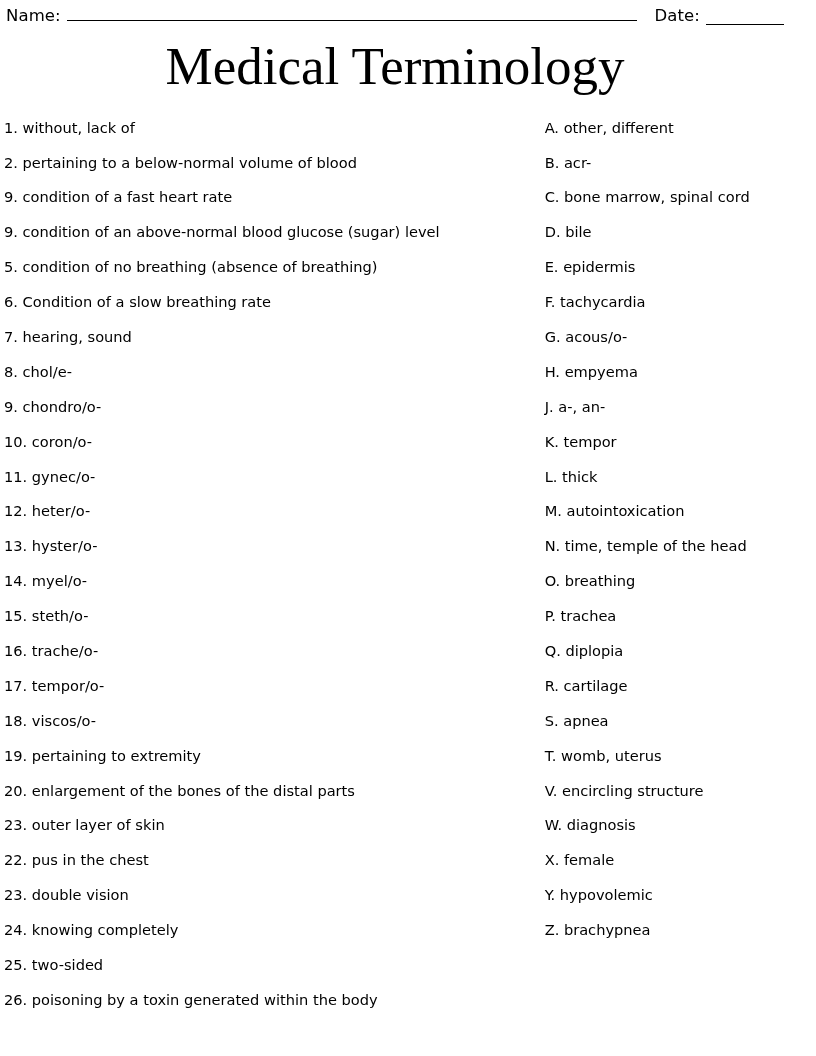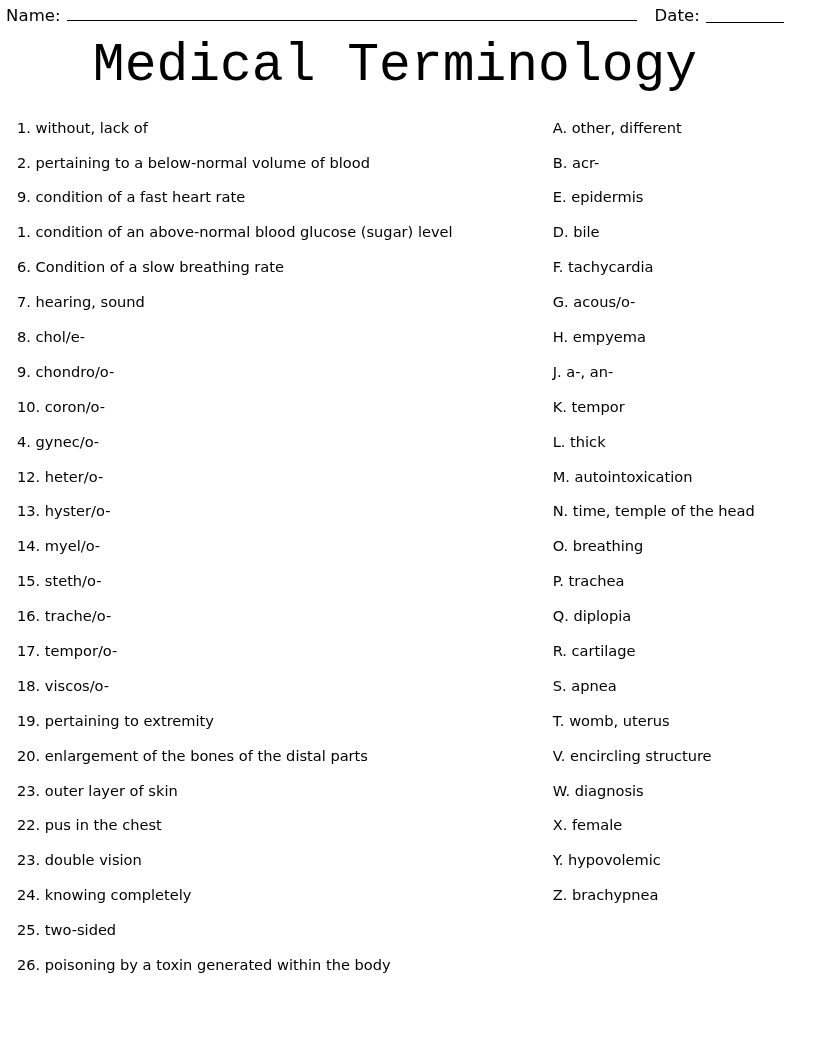--- a/index.html
+++ b/index.html
@@ -41,47 +41,46 @@
     letter-spacing: 0.1px;
   }
   .name-line {
     flex: 1 1 auto;
     border-bottom: 1.3px solid #000;
     margin: 0 6px 0 6px;
     height: 14px;
   }
   .date-block {
     display: flex;
-    align-items: center;
+    align-items: flex-end;
     flex: 0 0 auto;
     margin-left: 12px;
   }
   .date-line {
     width: 78px;
     border-bottom: 1.3px solid #000;
     margin-left: 6px;
     height: 14px;
   }
   .title {
     text-align: center;
     font-size: 53px;
     font-weight: normal;
     letter-spacing: 0px;
     margin: 14px 0 0 0;
     line-height: 1.05;
-    font-family: Liberation Mono, monospace;
+    font-family: Liberation Serif, serif;
   }
   .columns {
     display: flex;
     margin-top: 26px;
   }
   .col {
     display: flex;
     flex-direction: column;
-    margin-left: 13px;
   }
   .col-left {
     width: 560px;
     padding-left: 0px;
   }
   .col-right {
     width: 250px;
   }
   .item {
     font-size: 14.6px;
@@ -119,39 +118,42 @@
       <div class="item">
           <span>1. without, lack of</span>
         </div>
       <div class="item">
           <span>2. pertaining to a below-normal volume of blood</span>
         </div>
       <div class="item">
           <span>9. condition of a fast heart rate</span>
         </div>
       <div class="item">
-          <span>1. condition of an above-normal blood glucose (sugar) level</span>
+          <span>9. condition of an above-normal blood glucose (sugar) level</span>
+        </div>
+      <div class="item">
+          <span>5. condition of no breathing (absence of breathing)</span>
         </div>
       <div class="item">
           <span>6. Condition of a slow breathing rate</span>
         </div>
       <div class="item">
           <span>7. hearing, sound</span>
         </div>
       <div class="item">
           <span>8. chol/e-</span>
         </div>
       <div class="item">
           <span>9. chondro/o-</span>
         </div>
       <div class="item">
           <span>10. coron/o-</span>
         </div>
       <div class="item">
-          <span>4. gynec/o-</span>
+          <span>11. gynec/o-</span>
         </div>
       <div class="item">
           <span>12. heter/o-</span>
         </div>
       <div class="item">
           <span>13. hyster/o-</span>
         </div>
       <div class="item">
           <span>14. myel/o-</span>
         </div>
@@ -194,24 +196,27 @@
     </div>
 
     <div class="col col-right">
       <div class="item">
           <span>A. other, different</span>
         </div>
       <div class="item">
           <span>B. acr-</span>
         </div>
       <div class="item">
+          <span>C. bone marrow, spinal cord</span>
+        </div>
+      <div class="item">
+          <span>D. bile</span>
+        </div>
+      <div class="item">
           <span>E. epidermis</span>
-        </div>
-      <div class="item">
-          <span>D. bile</span>
         </div>
       <div class="item">
           <span>F. tachycardia</span>
         </div>
       <div class="item">
           <span>G. acous/o-</span>
         </div>
       <div class="item">
           <span>H. empyema</span>
         </div>

